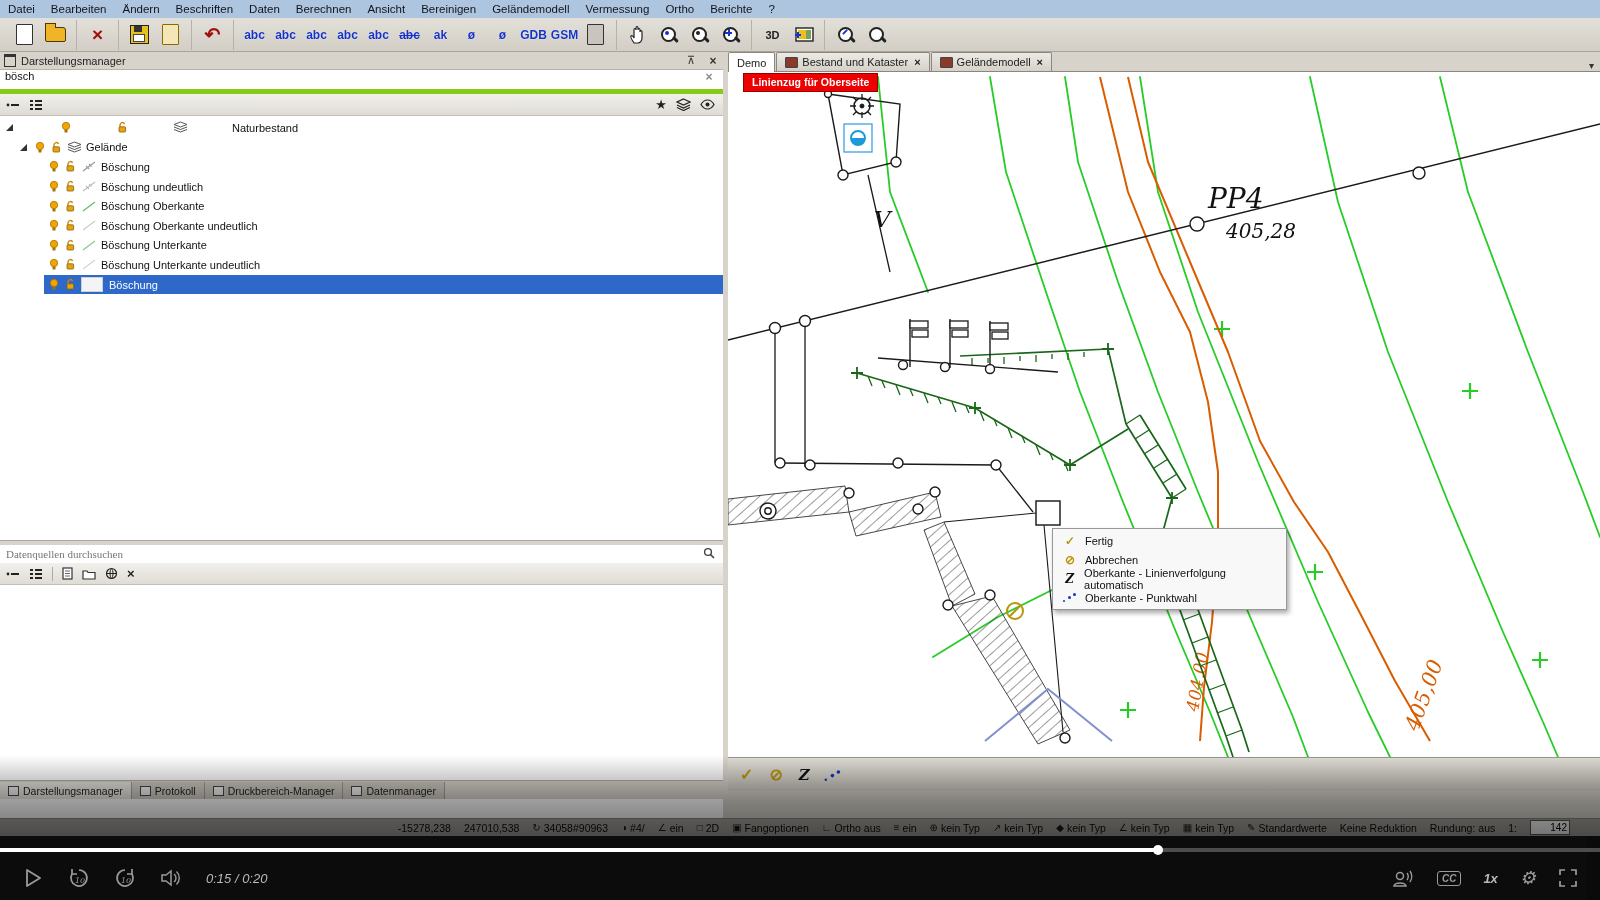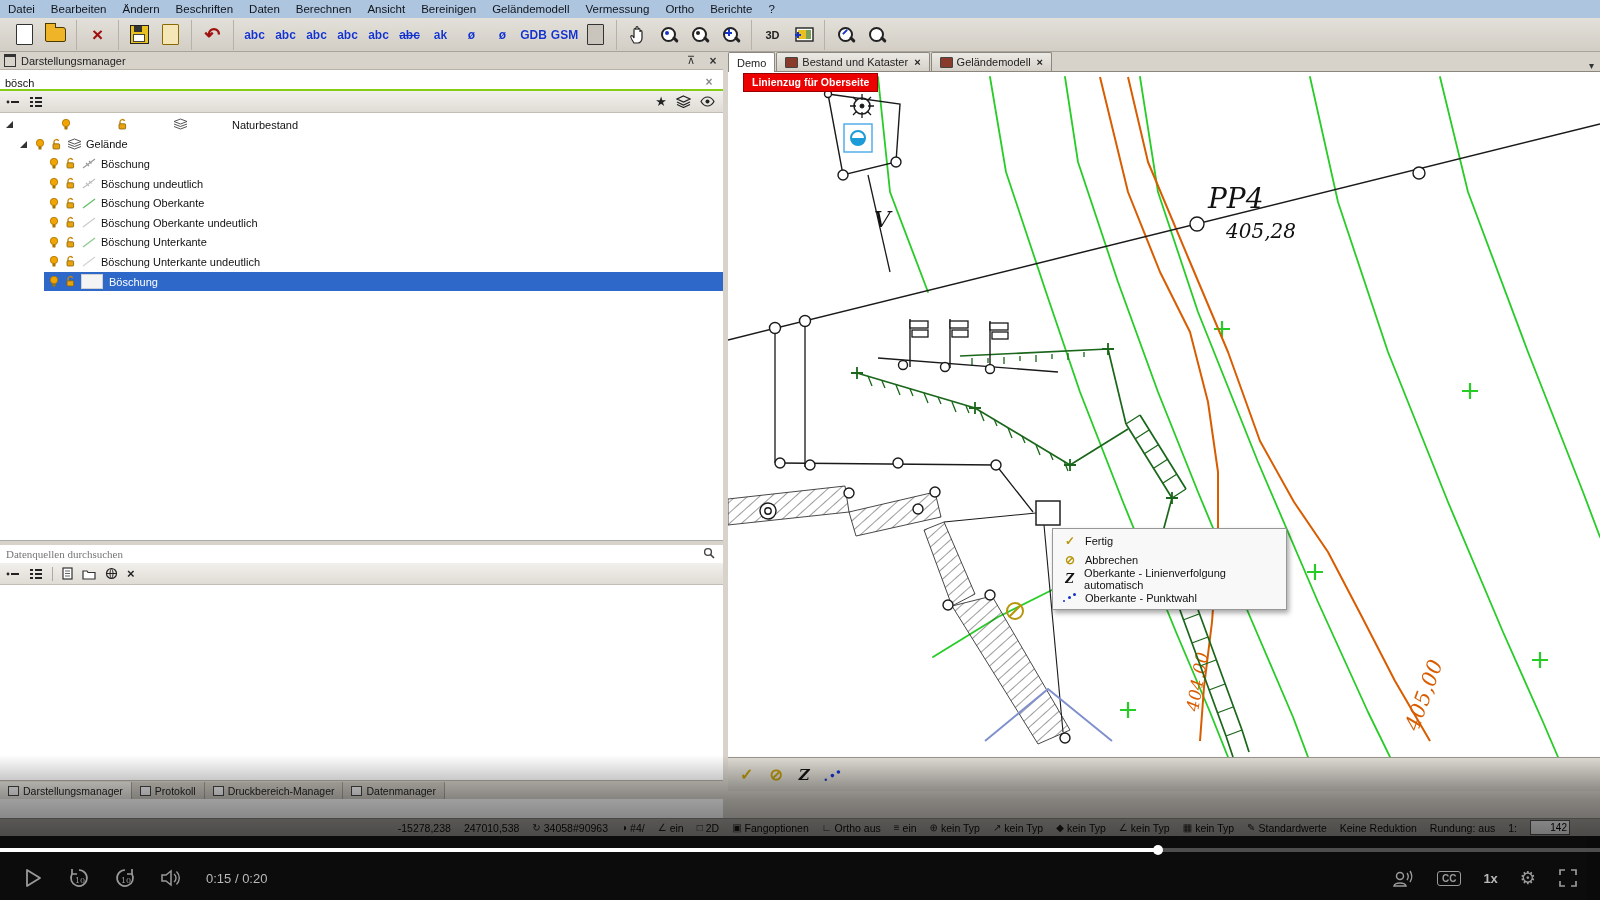--- a/index.html
+++ b/index.html
@@ -29,21 +29,21 @@
   .mag .inner{position:absolute;left:6px;top:6px;width:4px;height:4px;border-radius:50%;background:#1533c8;}
   .mag .innerplus{position:absolute;left:4.5px;top:7px;width:7px;height:2px;background:#1533c8;}
   .mag .innerplus:after{content:"";position:absolute;left:2.5px;top:-2.5px;width:2px;height:7px;background:#1533c8;}
   
   #leftpanel{position:absolute;left:0;top:52px;width:723px;height:766px;background:#fff;border-right:5px solid var(--chrome);box-sizing:content-box;}
   .ptitle{height:17px;background:var(--chrome);display:flex;align-items:center;font-size:11px;color:#222;padding:0 4px;border-bottom:1px solid #b7b2a9;}
   .ptitle .sp{flex:1;}
   .winicon{width:10px;height:9px;border:1.5px solid #333;border-top:3px solid #333;margin-right:5px;}
   .pinicon{width:12px;font-size:11px;color:#333;margin-right:8px;}
   .closex{font-size:12px;color:#333;font-weight:bold;width:12px;text-align:center;}
-  .searchrow{height:19px;border-bottom:2px solid #84cc16;display:flex;align-items:flex-end;background:#fff;}
+  .searchrow{height:19px;border-bottom:5px solid #84cc16;display:flex;align-items:flex-start;background:#fff;}
   .searchrow input{flex:1;border:none;outline:none;font-size:11px;font-family:inherit;padding:0 5px;color:#111;background:transparent;}
   .iconrow{height:21px;background:linear-gradient(#f2f0ec,#dfdcd5);border-bottom:1px solid #c2beb5;display:flex;align-items:center;padding:0 6px;font-size:12px;color:#222;}
   .iconrow .sp{flex:1;}
   .iconrow span{margin-right:9px;display:inline-flex;align-items:center;}
   .tree{font-size:11px;color:#111;padding-top:2px;}
   .trow{height:19.6px;display:flex;align-items:center;white-space:nowrap;}
   .trow .exp{width:0;height:0;border-bottom:7px solid #333;border-left:7px solid transparent;margin-right:7px;}
   .trow .ic{display:inline-flex;margin-right:4px;align-items:center;}
   .lvl0{padding-left:6px;gap:40px;}.lvl1{padding-left:20px;}.lvl2{padding-left:48px;}
   .trow.sel{background:var(--selection-blue);color:#fff;margin-left:44px;padding-left:4px;}
@@ -82,21 +82,21 @@
   .mapbar{position:absolute;left:0;top:705px;width:872px;height:34px;background:linear-gradient(#e0ddd6,#cdc9c1);border-top:1px solid #9a958c;display:flex;align-items:center;padding-left:12px;box-sizing:border-box;gap:16px;font-size:16px;}
   
   #statusbar{position:absolute;left:0;top:818px;width:1600px;height:18px;background:#a8a5a0;border-top:1px solid #8a867f;
              display:flex;align-items:center;justify-content:flex-end;font-size:10.5px;color:#0a0a0a;padding-right:30px;box-sizing:border-box;gap:13px;white-space:nowrap;}
   #statusbar .sit{display:flex;align-items:center;gap:3px;}
   #statusbar .sic{font-size:10px;color:#1a1a1a;}
   .scalebox{width:34px;height:13px;background:#fff;border:1px solid #555;font-size:10px;color:#000;text-align:right;padding:0 2px;line-height:13px;}
   
   #fade{position:absolute;left:0;top:755px;width:1600px;height:81px;pointer-events:none;z-index:20;
         background:linear-gradient(to bottom,rgba(0,0,0,0) 0%,rgba(0,0,0,.38) 55%,rgba(0,0,0,.55) 100%);}
-  #videobar{position:absolute;left:0;top:836px;width:1587px;height:64px;background:#0c0c0c;z-index:25;}
+  #videobar{position:absolute;left:0;top:836px;width:1587px;height:64px;background:#0c0c0c;z-index:25;font-style:italic;}
   .seek{position:absolute;left:0;top:12px;width:1600px;height:4px;background:#4d4d4d;}
   .seekfill{height:4px;background:#fff;position:relative;}
   .seekhandle{position:absolute;right:-5px;top:-3px;width:10px;height:10px;border-radius:50%;background:#fff;}
   .vctrls{position:absolute;left:0;top:20px;width:1600px;height:44px;display:flex;align-items:center;color:#9a9a9a;}
   .vctrls .vic{margin-left:20px;display:inline-flex;align-items:center;justify-content:center;width:26px;height:26px;}
   .vtime{margin-left:22px;font-size:13px;color:#b9b9b9;}
   .vspacer{flex:1;}
   .vctrls .ric{margin-right:22px;display:inline-flex;align-items:center;justify-content:center;}
   .ccbox{border:1.6px solid #9a9a9a;border-radius:3px;font-size:10px;font-weight:bold;padding:1px 4px;color:#9a9a9a;}
   .vspeed{font-size:13px;font-weight:bold;color:#b9b9b9;}

